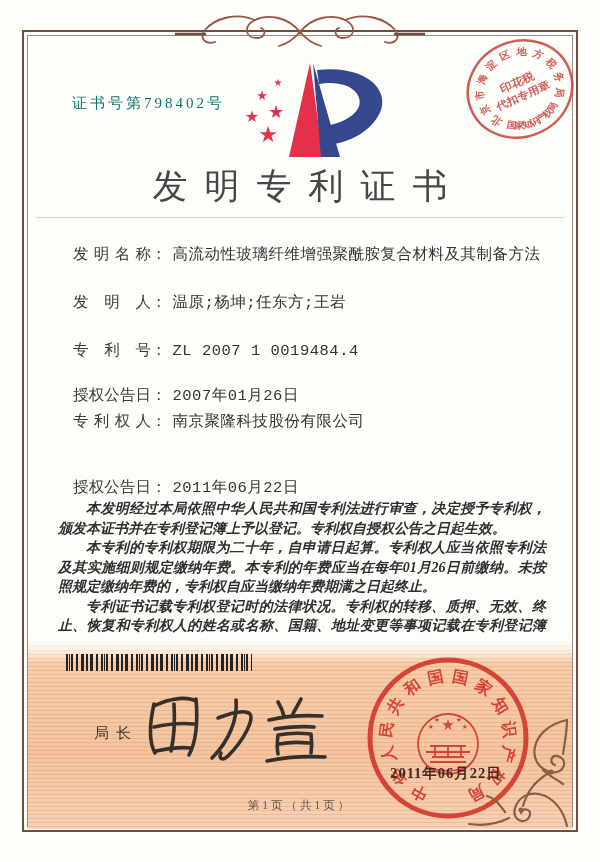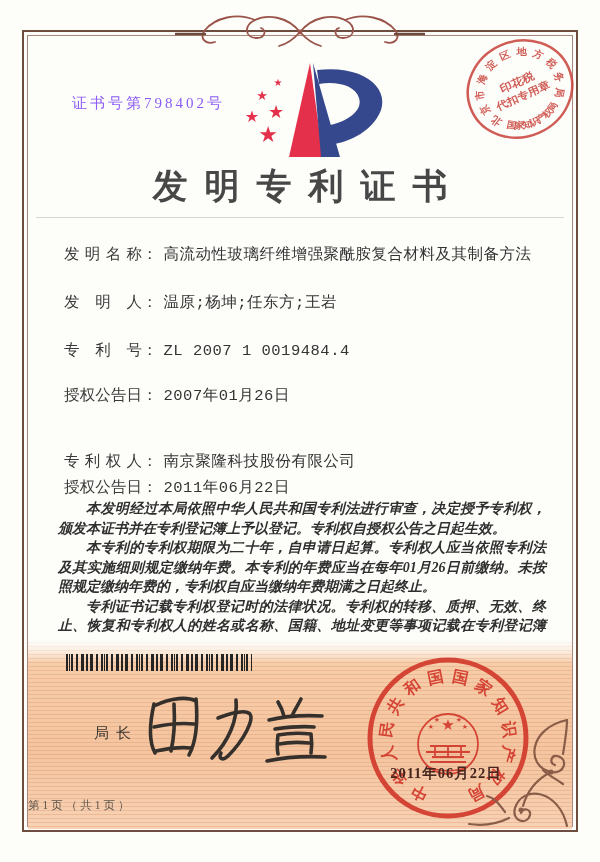--- a/index.html
+++ b/index.html
@@ -11,38 +11,38 @@
     color:#3a3a3a;
   }
   
   .frame-outer{position:absolute;left:22px;top:30px;right:22px;bottom:30px;
     border:2px solid #6f4c40;pointer-events:none;}
   .frame-inner{position:absolute;left:27px;top:35px;right:27px;bottom:35px;
     border:1px solid #a8887c;pointer-events:none;}
   
   .top-ornament{position:absolute;left:50%;top:8px;transform:translateX(-50%);}
   
-  .cert-number{position:absolute;left:72px;top:94px;font-size:15px;color:#8b5cf6;
+  .cert-number{position:absolute;left:72px;top:94px;font-size:15px;color:#0f766e;
     letter-spacing:3px;font-family:Liberation Serif, serif;}
   .logo{position:absolute;left:226px;top:60px;}
   .tax-stamp{position:absolute;left:455px;top:24px;opacity:.85;}
   .tax-stamp text{font-family:"Liberation Serif","DejaVu Serif",serif;}
   .title{position:absolute;left:0;right:0;top:163px;text-align:center;
-    font-size:35px;font-weight:bold;color:#474747;letter-spacing:17px;
+    font-size:35px;font-weight:normal;color:#474747;letter-spacing:17px;
     padding-left:17px;}
   .title-divider{position:absolute;left:36px;right:36px;top:217px;
     border-top:1px solid #d9d5cf;}
   
   .field{position:absolute;left:64px;right:46px;font-size:15.5px;
     white-space:nowrap;color:#3a3a3a;}
   .flabel{display:inline-block;width:78px;text-align:justify;text-align-last:justify;
-    vertical-align:top;}
+    vertical-align:top;margin-left:9px;}
   .fcolon{display:inline-block;margin:0 6px 0 0;}
   .fvalue{letter-spacing:.5px;color:#333;font-family:Liberation Mono, monospace;}
-  .f0{top:244px}.f1{top:292px}.f2{top:340px}.f3{top:385px}.f4{top:451px}.f5{top:477px}
+  .f0{top:244px}.f1{top:292px}.f2{top:340px}.f3{top:385px}.f4{top:411px}.f5{top:477px}
   
   .paras{position:absolute;left:58px;right:54px;top:499px;font-weight:bold;}
   .paras p{margin:0;text-indent:2em;font-size:14px;line-height:19.5px;
     font-style:italic;color:#2f2f2f;text-align:justify;}
   
   .band{position:absolute;left:28px;right:28px;top:638px;height:191px;
     background:
       repeating-linear-gradient(180deg, rgba(222,133,92,.30) 0 1px, rgba(0,0,0,0) 1px 4px),
       linear-gradient(180deg,#fbf3ea 0%,#f6cda9 14%,#f3c5a0 60%,#f7d2b5 100%);}
   .band::before{content:"";position:absolute;left:0;right:0;top:0;height:24px;
@@ -54,21 +54,21 @@
     background-position:0 0,3px 0;}
   .director{position:absolute;left:66px;top:86px;font-size:15px;color:#3c3631;
     letter-spacing:7px;text-align:center;}
   .signature{position:absolute;left:110px;top:46px;}
   .visually-hidden{position:absolute;width:1px;height:1px;overflow:hidden;
     opacity:0;pointer-events:none;}
   .seal{position:absolute;left:332px;top:12px;opacity:.92;}
   .seal text{font-family:"Liberation Serif","DejaVu Serif",serif;}
   .seal-date{position:absolute;left:340px;top:126px;width:156px;text-align:center;
     font-size:14.5px;font-weight:bold;color:#46261e;letter-spacing:1px;z-index:3;}
-  .footer-page{position:absolute;left:0;right:0;bottom:16px;text-align:left;
+  .footer-page{position:absolute;left:0;right:0;bottom:16px;text-align:center;
     font-size:11.5px;color:#5f554a;letter-spacing:3px;}
   .corner-flourish{position:absolute;right:-2px;bottom:-3px;z-index:2;}
 </style>
 </head>
 <body>
 
 <div class="page">
 
   <div class="frame-outer"></div>
   <div class="frame-inner"></div>

